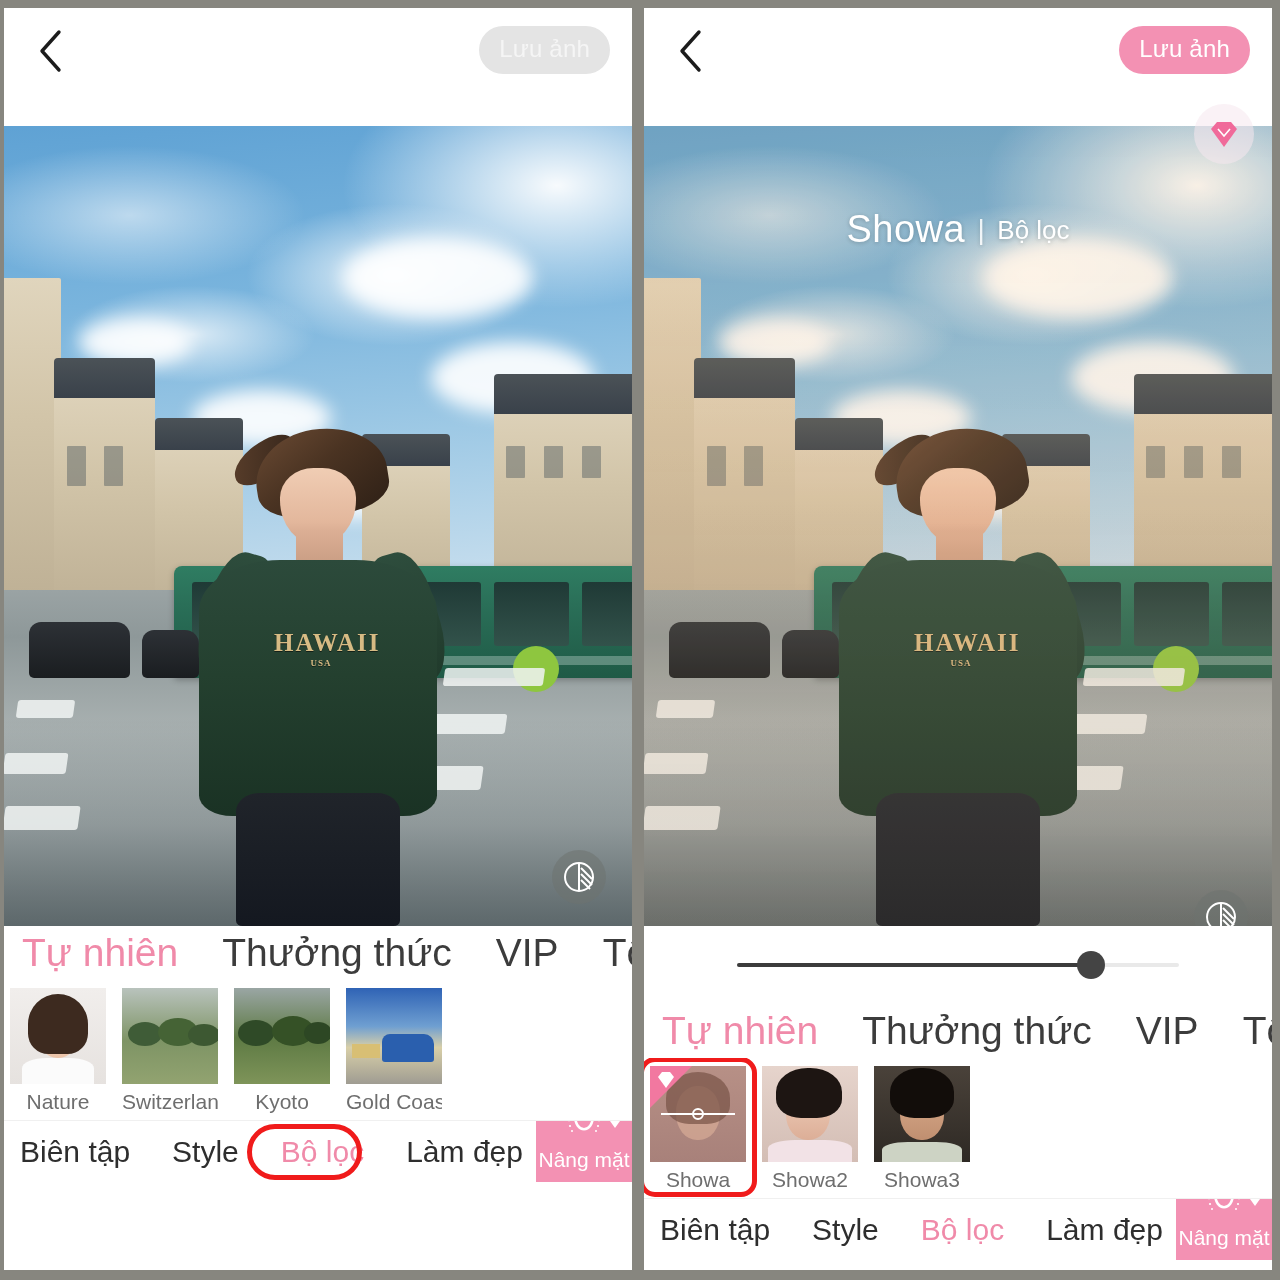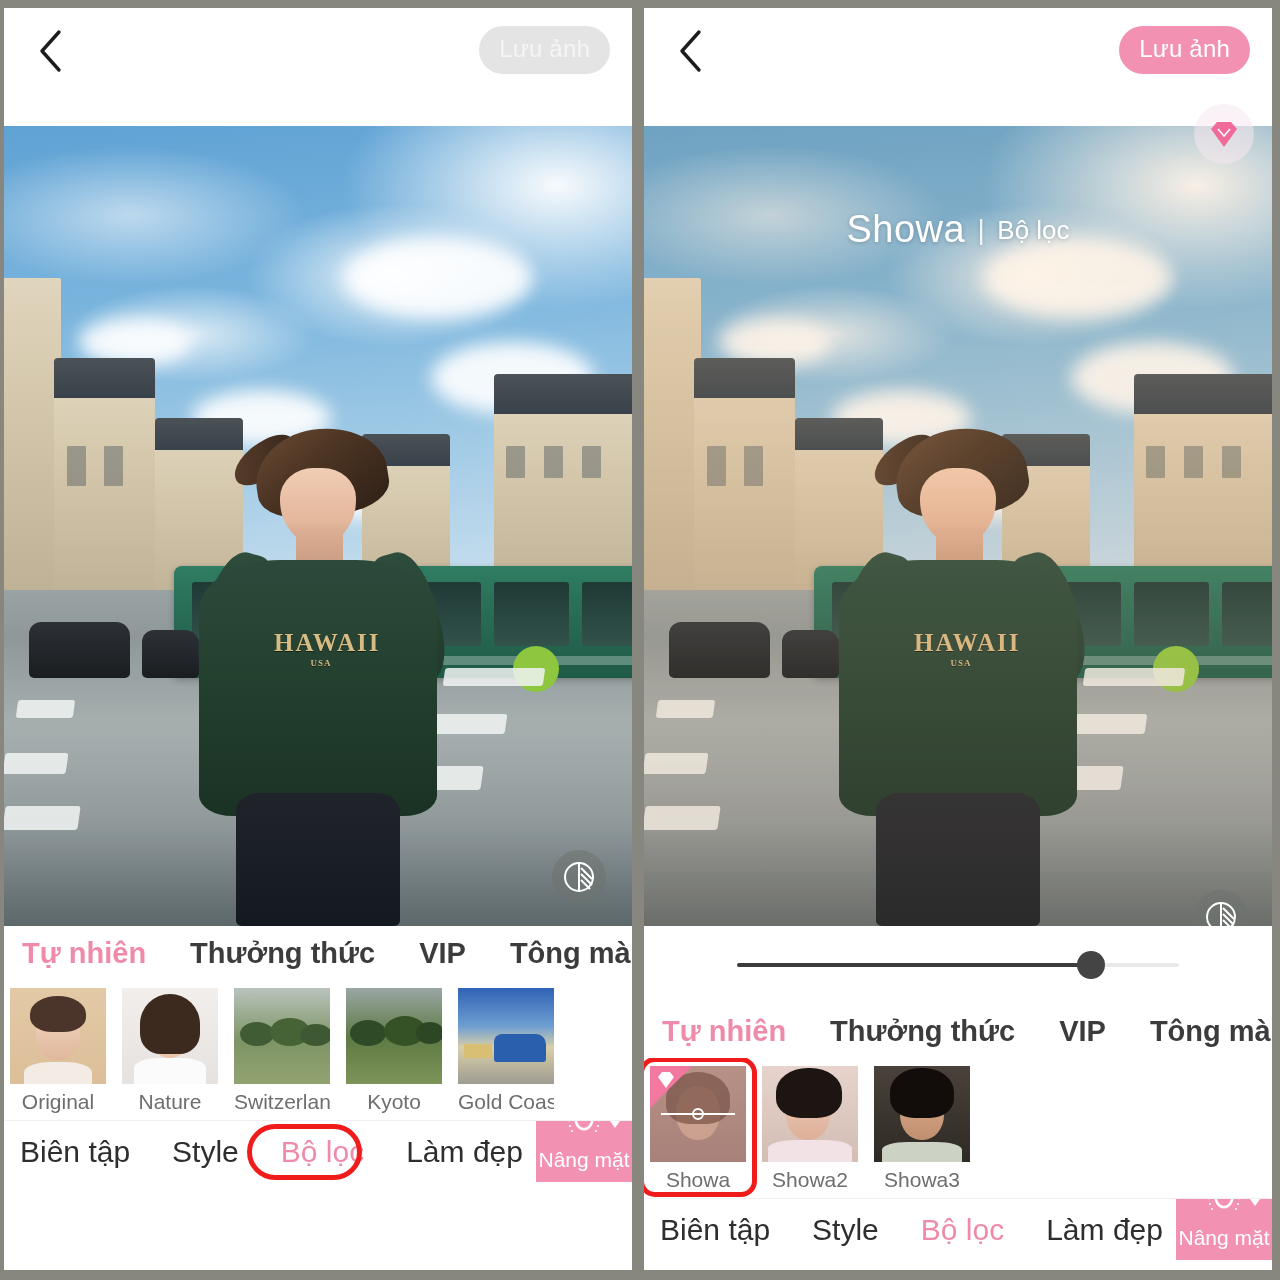--- a/index.html
+++ b/index.html
@@ -302,25 +302,24 @@
   .cat-tabs {
     display: flex;
     align-items: center;
     height: 54px;
     padding-left: 18px;
     gap: 44px;
     overflow: hidden;
     white-space: nowrap;
   }
   .cat-tab {
-    font-size: 29px;
+    font-size: 39px;
     color: #3c3c3c;
     cursor: pointer;
     flex: 0 0 auto;
-    font-weight: bold;
   }
   .cat-tab.active { color: #f08aa9; }
 
   .filmstrip {
     display: flex;
     gap: 16px;
     padding: 8px 0 6px 6px;
     overflow: hidden;
     white-space: nowrap;
   }
@@ -518,28 +517,20 @@
     <div class="controls">
       <div class="cat-tabs">
         <div class="cat-tab active">Tự nhiên</div>
         <div class="cat-tab">Thưởng thức</div>
         <div class="cat-tab">VIP</div>
         <div class="cat-tab">Tông màu xám</div>
 
       </div>
 
       <div class="filmstrip">
-        <div class="thumb-item">
-          <div class="thumb-img" style="background:linear-gradient(180deg,#e3c9a6 0%,#dcbf99 100%);">
-            <div style="position:absolute;left:26px;top:16px;width:44px;height:56px;border-radius:48% 48% 46% 46%;background:linear-gradient(180deg,#f3d8c2,#e0b79c);"></div>
-            <div style="position:absolute;left:20px;top:8px;width:56px;height:36px;border-radius:50% 50% 40% 40%;background:#4b342a;"></div>
-            <div style="position:absolute;left:14px;top:74px;width:68px;height:26px;border-radius:40% 40% 0 0;background:#f2ece4;"></div>
-          </div>
-          <div class="thumb-label">Original</div>
-        </div>
 
         <div class="thumb-item">
           <div class="thumb-img" style="background:linear-gradient(180deg,#f1eeec 0%,#e6e2df 100%);">
             <div style="position:absolute;left:28px;top:20px;width:40px;height:50px;border-radius:48%;background:linear-gradient(180deg,#f7ddc8,#ecc4a9);"></div>
             <div style="position:absolute;left:18px;top:6px;width:60px;height:60px;border-radius:50% 50% 34% 34%;background:#3d2a1f;"></div>
             <div style="position:absolute;left:12px;top:70px;width:72px;height:30px;border-radius:34% 34% 0 0;background:#fbfbfb;"></div>
           </div>
           <div class="thumb-label">Nature</div>
         </div>
 

